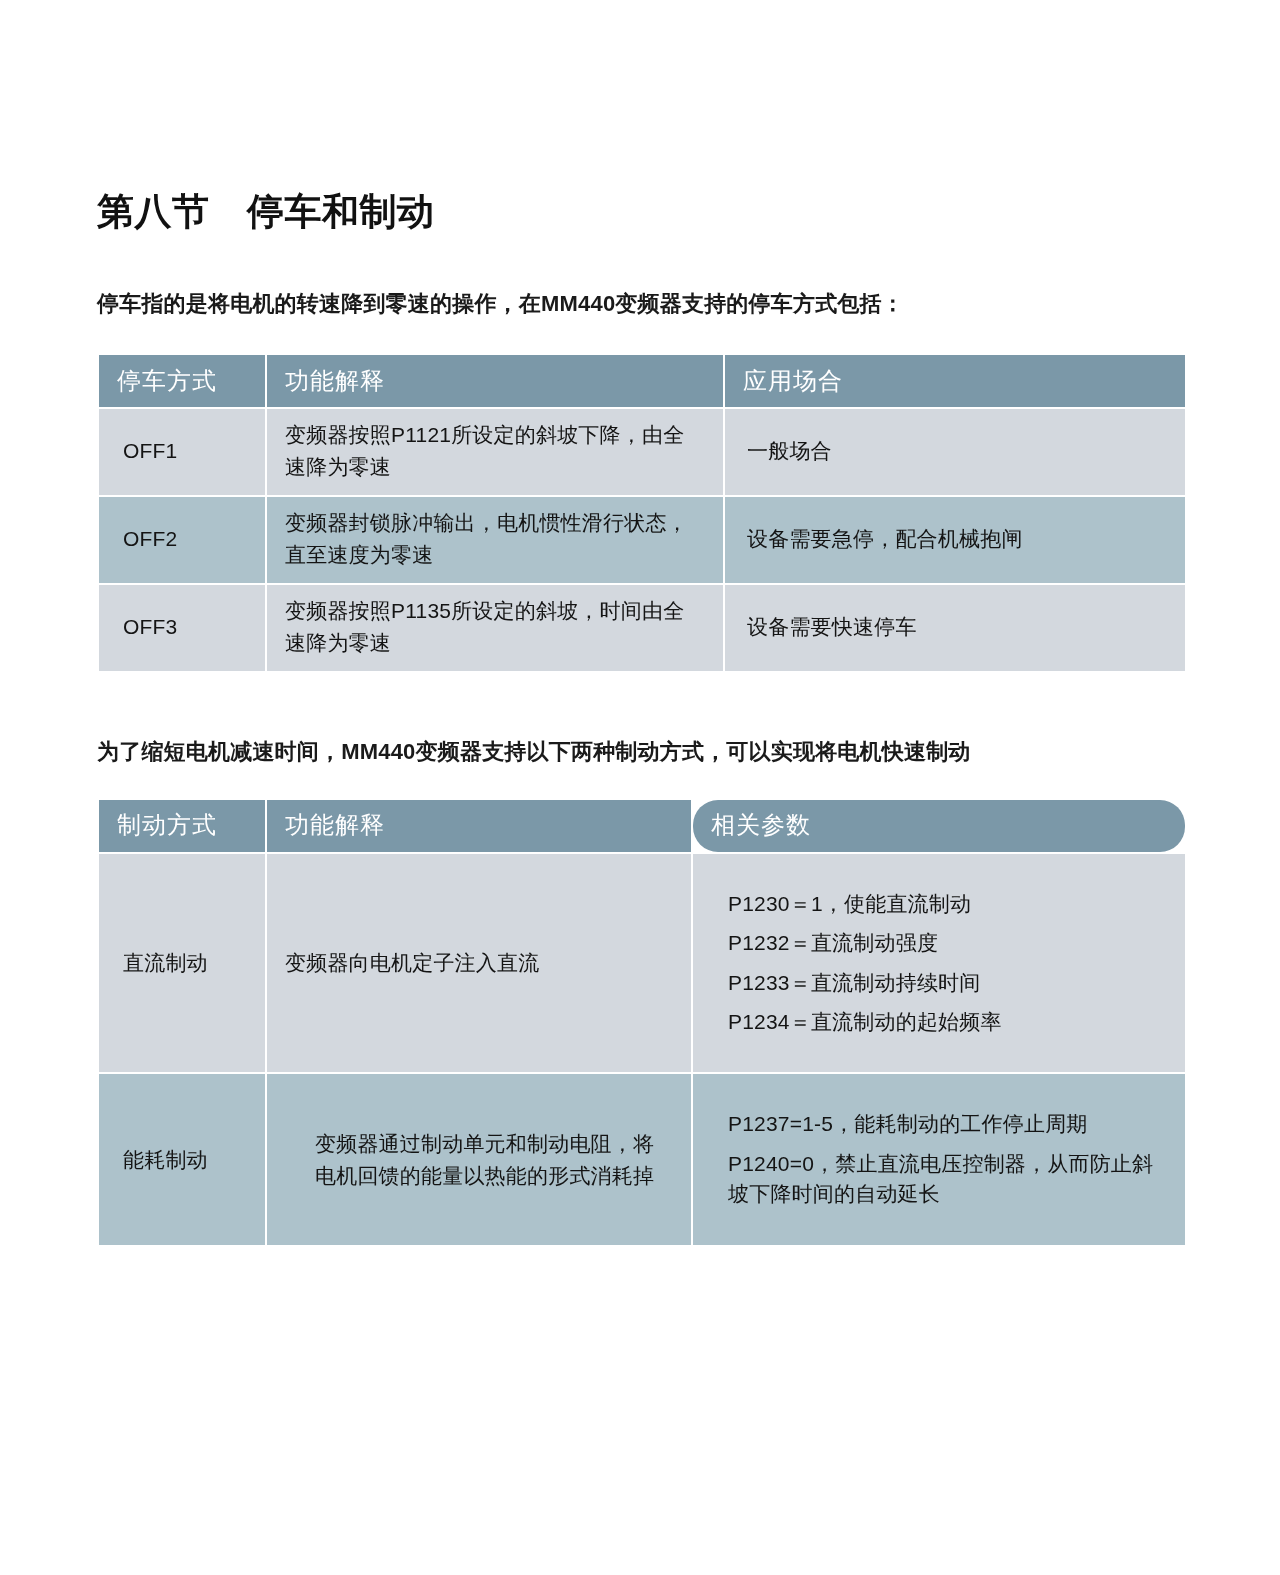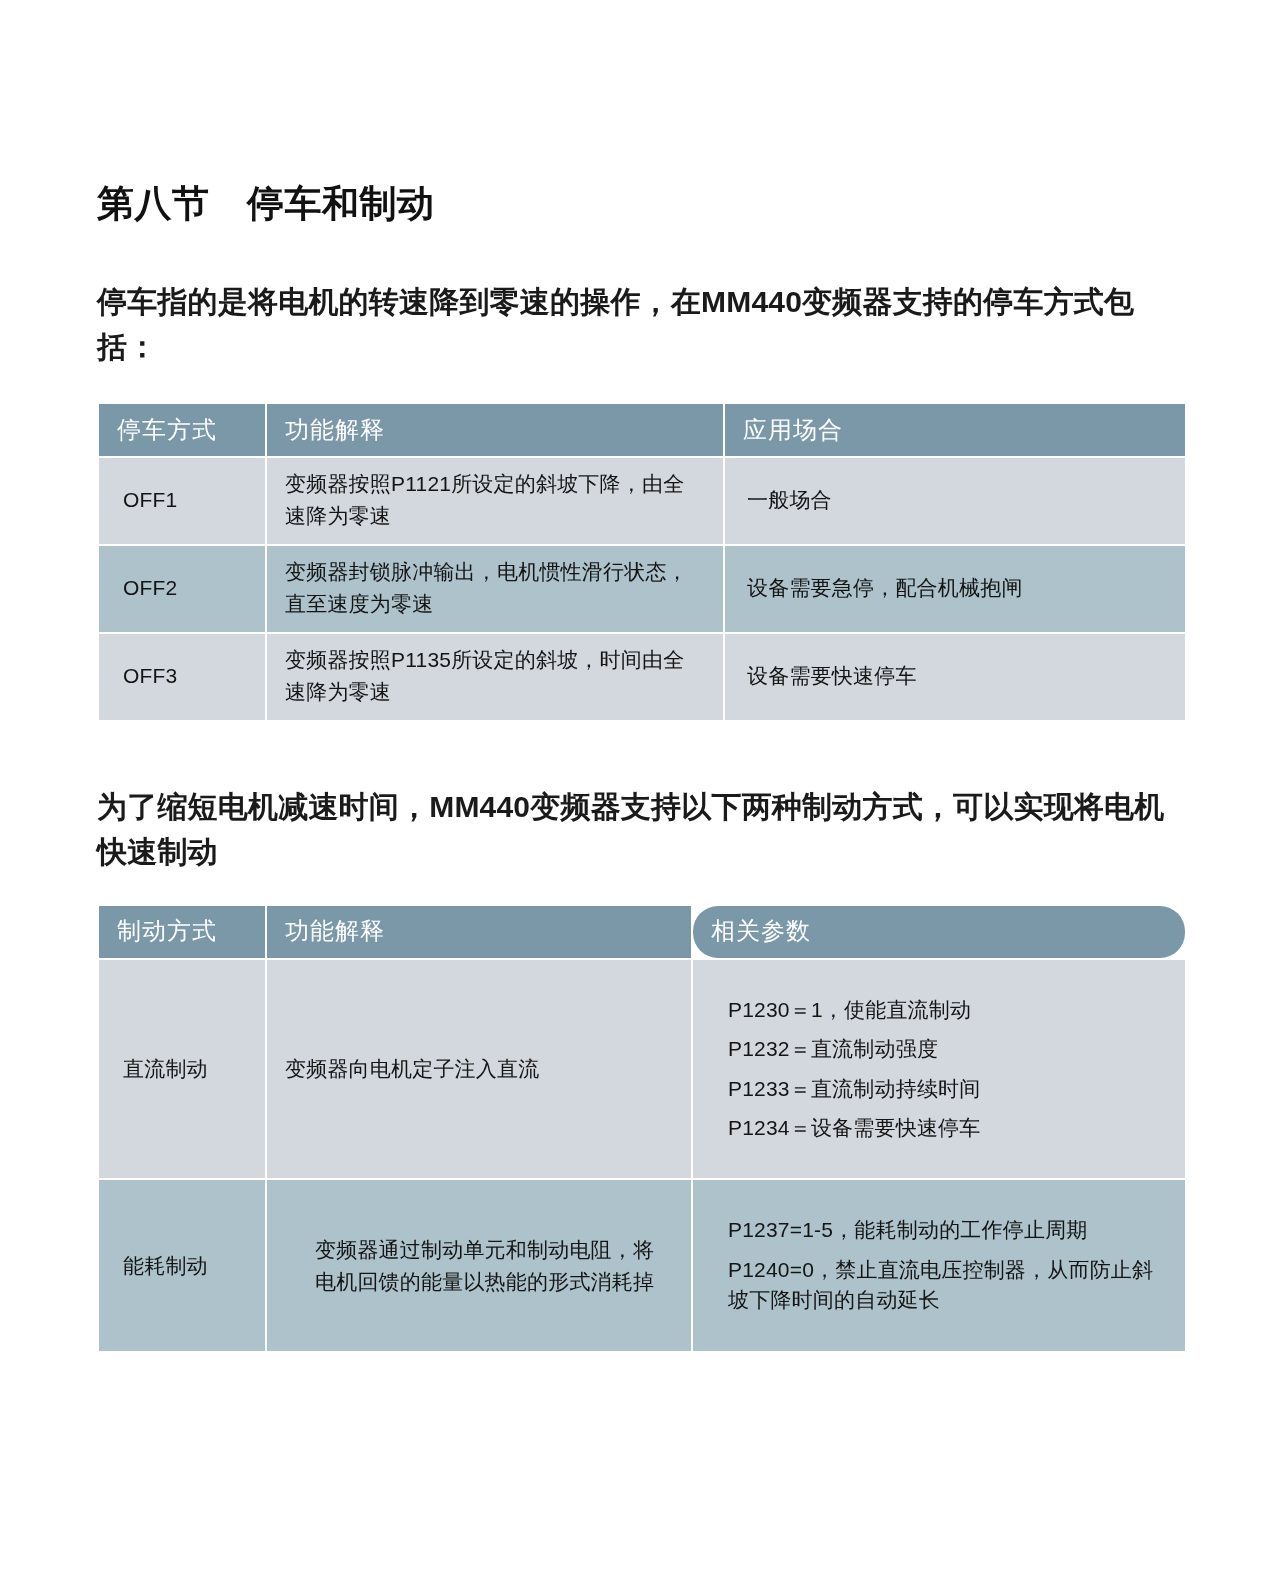--- a/index.html
+++ b/index.html
@@ -17,41 +17,41 @@
   .page {
     position: relative;
     width: 1280px;
     height: 1575px;
     box-sizing: border-box;
     padding: 0;
   }
   .content {
     position: absolute;
     left: 97px;
-    top: 0;
+    top: 8px;
     width: 1086px;
   }
 
   
   .section-heading {
     margin: 0;
     padding-top: 181px;
     font-size: 37px;
     font-weight: bold;
     letter-spacing: 0.5px;
     line-height: 1.25;
     color: #111111;
     font-family: "Liberation Sans", "DejaVu Sans", sans-serif;
     white-space: pre;
   }
 
   
   .para {
     margin: 0;
-    font-size: 30px;
+    font-size: 22px;
     font-weight: bold;
     line-height: 1.5;
     color: #1a1a1a;
     letter-spacing: 0.2px;
   }
   .para-intro {
     padding-top: 52px;
   }
   .para-mid {
     padding-top: 0;
@@ -197,21 +197,21 @@
       </thead>
       <tbody>
         <tr class="row-light tall-row">
           <td class="cell-mode" style="background: rgb(211, 216, 222);">直流制动</td>
           <td class="cell-desc" style="background: rgb(211, 216, 222);">变频器向电机定子注入直流</td>
           <td class="cell-scene" style="background: rgb(211, 216, 222);">
             <ul class="param-list">
               <li>P1230＝1，使能直流制动</li>
               <li>P1232＝直流制动强度</li>
               <li>P1233＝直流制动持续时间</li>
-              <li>P1234＝设备需要快速停车</li>
+              <li>P1234＝直流制动的起始频率</li>
             </ul>
           </td>
         </tr>
         <tr class="row-dark tall-row">
           <td class="cell-mode" style="background: rgb(173, 194, 203);">能耗制动</td>
           <td class="cell-desc" style="background: rgb(173, 194, 203); padding-left: 48px;">变频器通过制动单元和制动电阻，将电机回馈的能量以热能的形式消耗掉</td>
           <td class="cell-scene" style="background: rgb(173, 194, 203);">
             <ul class="param-list">
               <li>P1237=1-5，能耗制动的工作停止周期</li>
               <li>P1240=0，禁止直流电压控制器，从而防止斜坡下降时间的自动延长</li>

